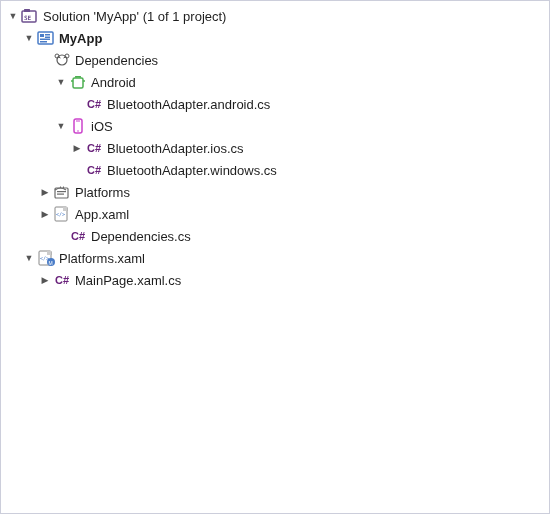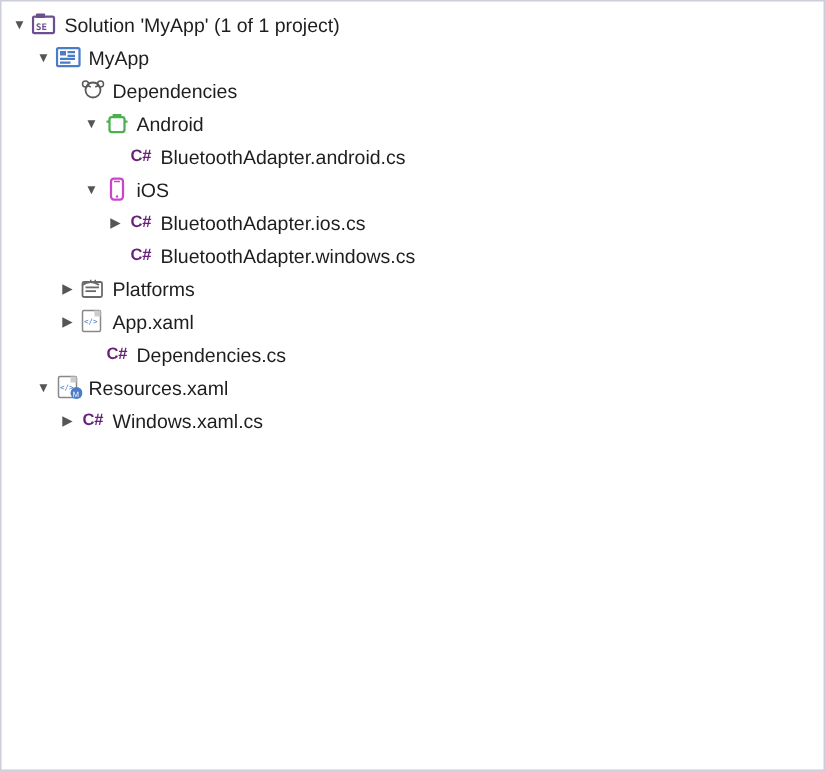--- a/index.html
+++ b/index.html
@@ -94,21 +94,21 @@
     <span class="icon">
       <svg width="18" height="16" viewBox="0 0 18 16">
         <rect x="1" y="2" width="15" height="12" fill="none" stroke="#4a7cc7" stroke-width="1.5" rx="1"></rect>
         <rect x="3" y="4" width="4" height="3" fill="#4a7cc7"></rect>
         <rect x="8" y="4" width="5" height="1.5" fill="#4a7cc7"></rect>
         <rect x="8" y="6.5" width="5" height="1.5" fill="#4a7cc7"></rect>
         <rect x="3" y="8.5" width="10" height="1.5" fill="#4a7cc7"></rect>
         <rect x="3" y="11" width="7" height="1.5" fill="#4a7cc7"></rect>
       </svg>
     </span>
-    <span class="label" style="font-weight:normal">MyApp</span>
+    <span class="label" style="font-weight:bold">MyApp</span>
   </div>
 
   <div class="tree-item">
     <span class="indent" style="width:32px"></span>
     <span class="expander empty"></span>
     <span class="icon">
       <svg width="18" height="16" viewBox="0 0 18 16">
         <circle cx="9" cy="8" r="5" fill="none" stroke="#5a5a5a" stroke-width="1.2"></circle>
         <circle cx="4" cy="4" r="2" fill="none" stroke="#5a5a5a" stroke-width="1"></circle>
         <circle cx="14" cy="4" r="2" fill="none" stroke="#5a5a5a" stroke-width="1"></circle>
@@ -215,23 +215,23 @@
       <svg width="18" height="16" viewBox="0 0 18 16">
         <rect x="2" y="1" width="12" height="14" rx="1" fill="white" stroke="#888" stroke-width="1"></rect>
         <polyline points="10,1 14,5 14,1" fill="#888" stroke="#888" stroke-width="0.5"></polyline>
         <rect x="10" y="1" width="4" height="4" fill="#ccc"></rect>
         <text x="3" y="10" font-size="5" fill="#4a7cc7" font-family="monospace">&lt;/&gt;</text>
 
         <circle cx="14" cy="12" r="4" fill="#4a7cc7"></circle>
         <text x="11.5" y="14.5" font-size="5" fill="white" font-family="sans-serif">M</text>
       </svg>
     </span>
-    <span class="label">Resources.xaml</span>
-  </div>
-
-  <div class="tree-item">
-    <span class="indent" style="width:32px"></span>
-    <span class="expander collapsed"></span>
-    <span class="icon icon-csharp" style="font-weight:bold;color:#68217a;font-size:11px;">C#</span>
-    <span class="label">Windows.xaml.cs</span>
+    <span class="label">Platforms.xaml</span>
+  </div>
+
+  <div class="tree-item">
+    <span class="indent" style="width:32px"></span>
+    <span class="expander collapsed"></span>
+    <span class="icon icon-csharp" style="font-weight:bold;color:#68217a;font-size:11px;">C#</span>
+    <span class="label">MainPage.xaml.cs</span>
   </div>
 
 </div>
 
 </body></html>

